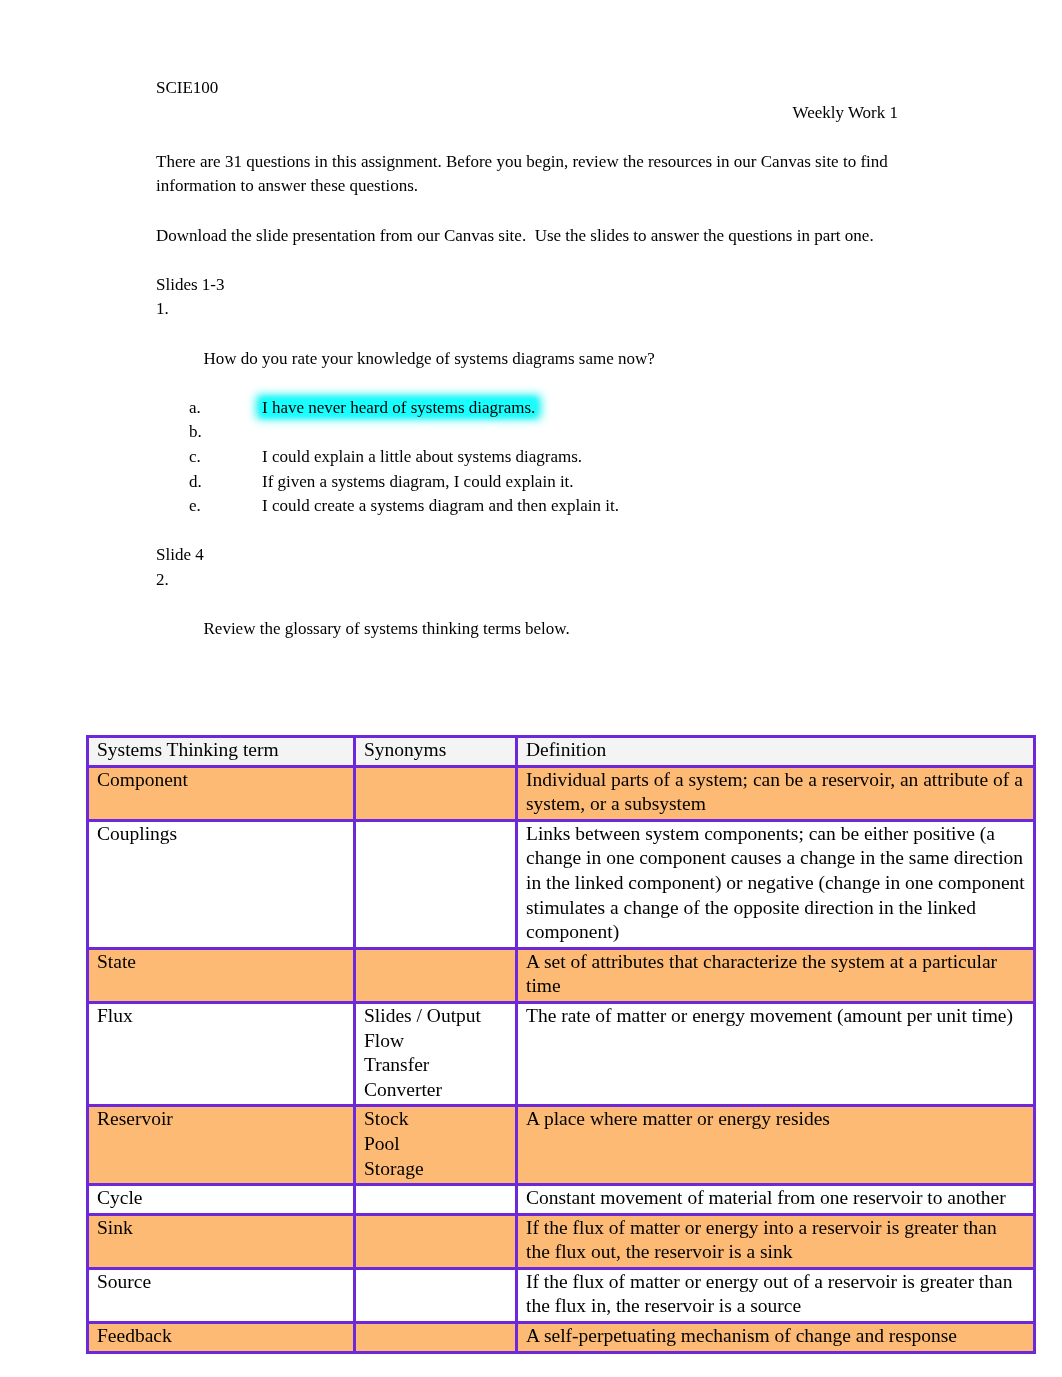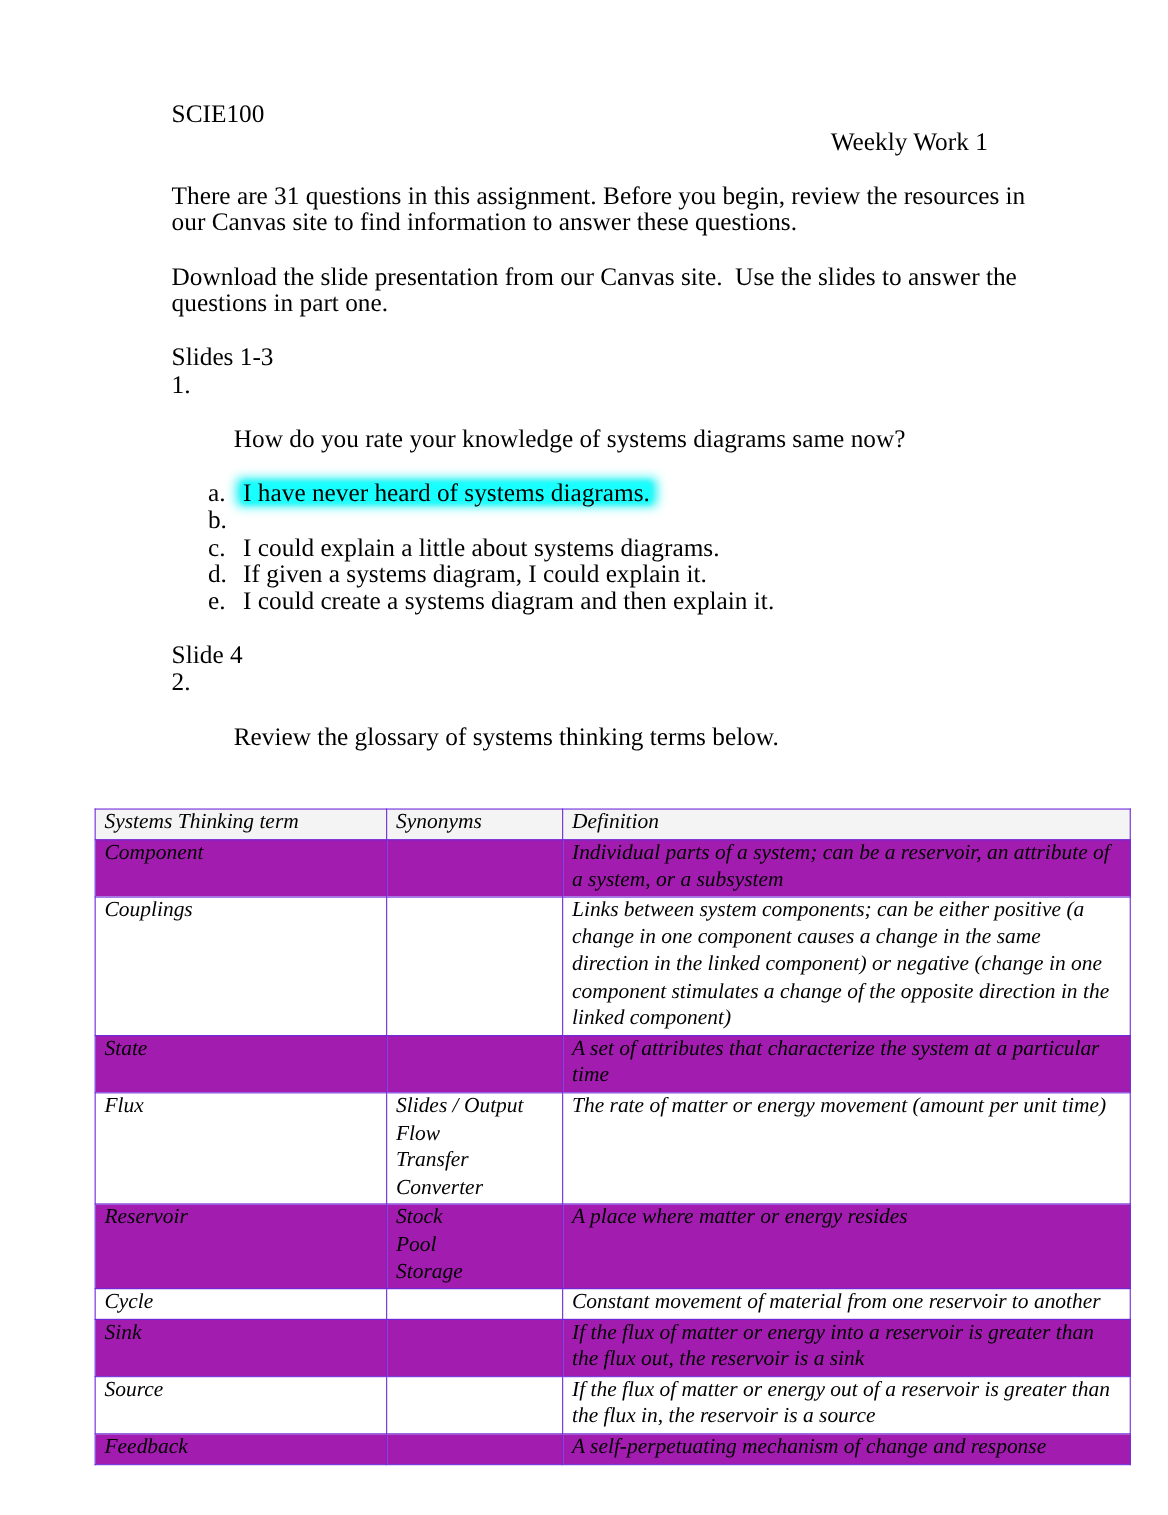--- a/index.html
+++ b/index.html
@@ -20,23 +20,23 @@
   .page {
     position: absolute;
     inset: 0;
     background: #ffffff;
   }
 
   
   .doc-body {
     position: absolute;
     left: 156px;
-    top: 92px;
+    top: 76px;
     width: 800px;
-    font-size: 23px;
+    font-size: 17px;
     line-height: 24.6px;
   }
 
   .line { white-space: pre-wrap; }
 
   .course-code { display: block; }
 
   .doc-title {
     display: block;
     text-align: right;
@@ -76,20 +76,21 @@
     height: 24.6px;
   }
   .alpha-item > .marker {
     position: absolute;
     left: 33px;
     top: 0;
   }
   .alpha-item > .alpha-text {
     position: relative;
     display: inline-block;
+    margin-left: 41px;
   }
 
   
   .hl {
     position: relative;
     display: inline-block;
     z-index: 1;
   }
   .hl::before {
     content: "";
@@ -123,29 +124,28 @@
     top: 735px;
     width: 890px;
     border-collapse: collapse;
     font-size: 19.5px;
     line-height: 24.6px;
     table-layout: fixed;
   }
   .glossary td {
     vertical-align: top;
     padding: 0px 8px 2px 8px;
-    border: 1px solid #6d28d9;
+    border: 3px solid #6d28d9;
     background: #ffffff;
-    font-style: italic;
   }
   .glossary tr.header-row td {
     background: #f4f4f4;
   }
   .glossary tr.shade td {
-    background: #a21caf;
+    background: #fdba74;
   }
   .col-term   { width: 248px; }
   .col-syn    { width: 143px; }
   .col-def    { width: 499px; }
 
   .syn-line { display: block; }
 </style>
 </head>
 <body>
 

